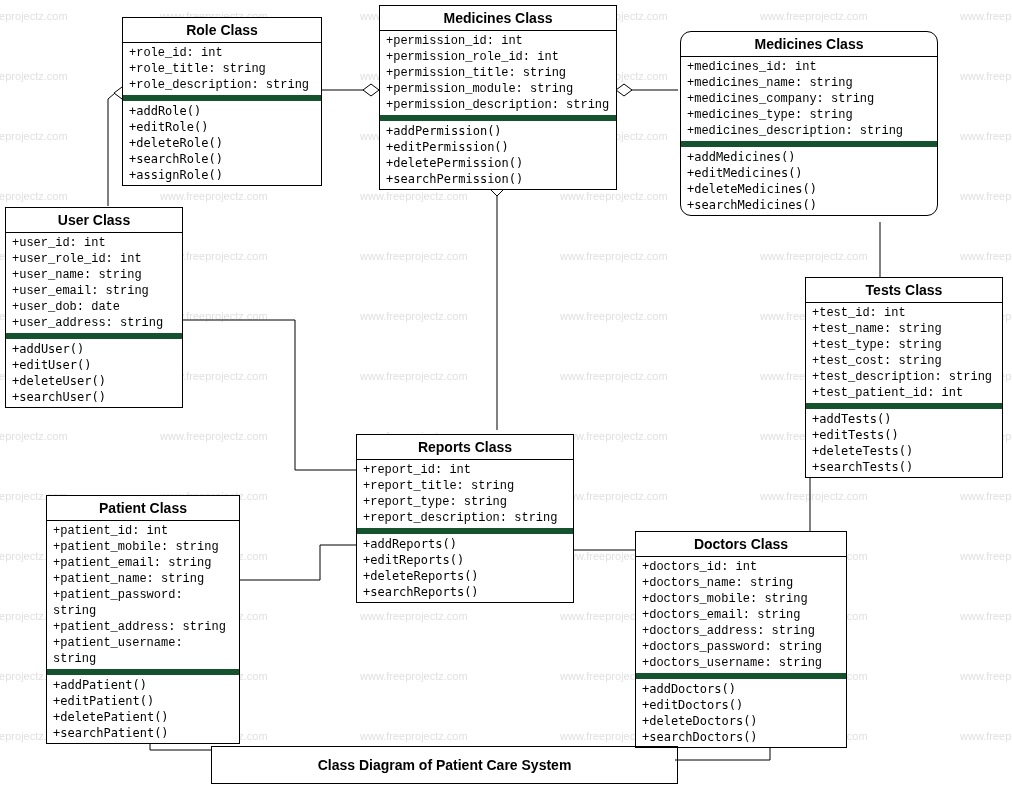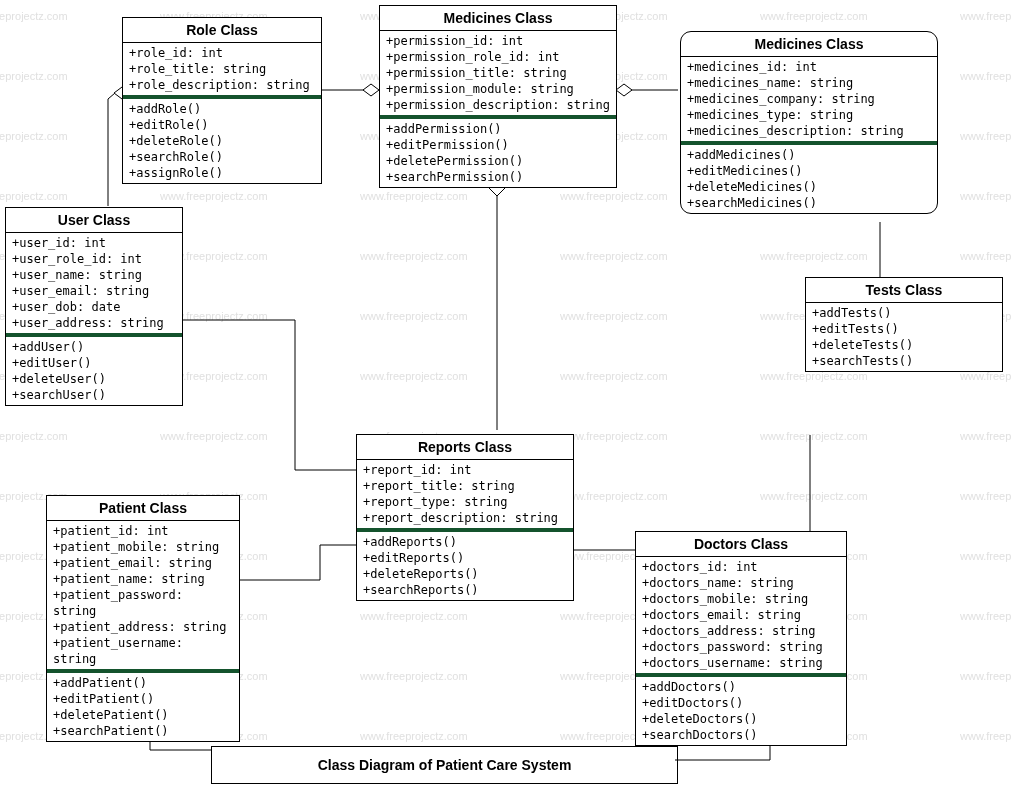--- a/index.html
+++ b/index.html
@@ -23,21 +23,22 @@
     border-bottom: 1px solid #000;
     font-size: 14px;
   }
   .uml-section {
     padding: 2px 6px;
     font-family: "Consolas", monospace;
     font-size: 12px;
     line-height: 16px;
   }
   .uml-section.attrs {
-    border-bottom: 4px solid #14532d;
+    border-bottom: 6px solid #14532d;
+    font-family: Liberation Mono, monospace;
   }
   .diagram-title {
     position: absolute;
     border: 1px solid #000;
     font-weight: bold;
     text-align: center;
     padding: 10px;
     font-size: 14px;
   }
   svg {
@@ -244,20 +245,28 @@
   <div class="uml-section">
       <div>+addUser()</div>
       <div>+editUser()</div>
       <div>+deleteUser()</div>
       <div>+searchUser()</div>
     </div>
 </div>
 
 <div class="uml-class" style="left:805px; top:277px; width:196px;">
   <div class="uml-title">Tests Class</div>
+  <div class="uml-section attrs">
+      <div>+test_id: int</div>
+      <div>+test_name: string</div>
+      <div>+test_type: string</div>
+      <div>+test_cost: string</div>
+      <div>+test_description: string</div>
+      <div>+test_patient_id: int</div>
+    </div>
   <div class="uml-section">
       <div>+addTests()</div>
       <div>+editTests()</div>
       <div>+deleteTests()</div>
       <div>+searchTests()</div>
     </div>
 </div>
 
 <div class="uml-class" style="left:356px; top:434px; width:216px;">
   <div class="uml-title">Reports Class</div>

